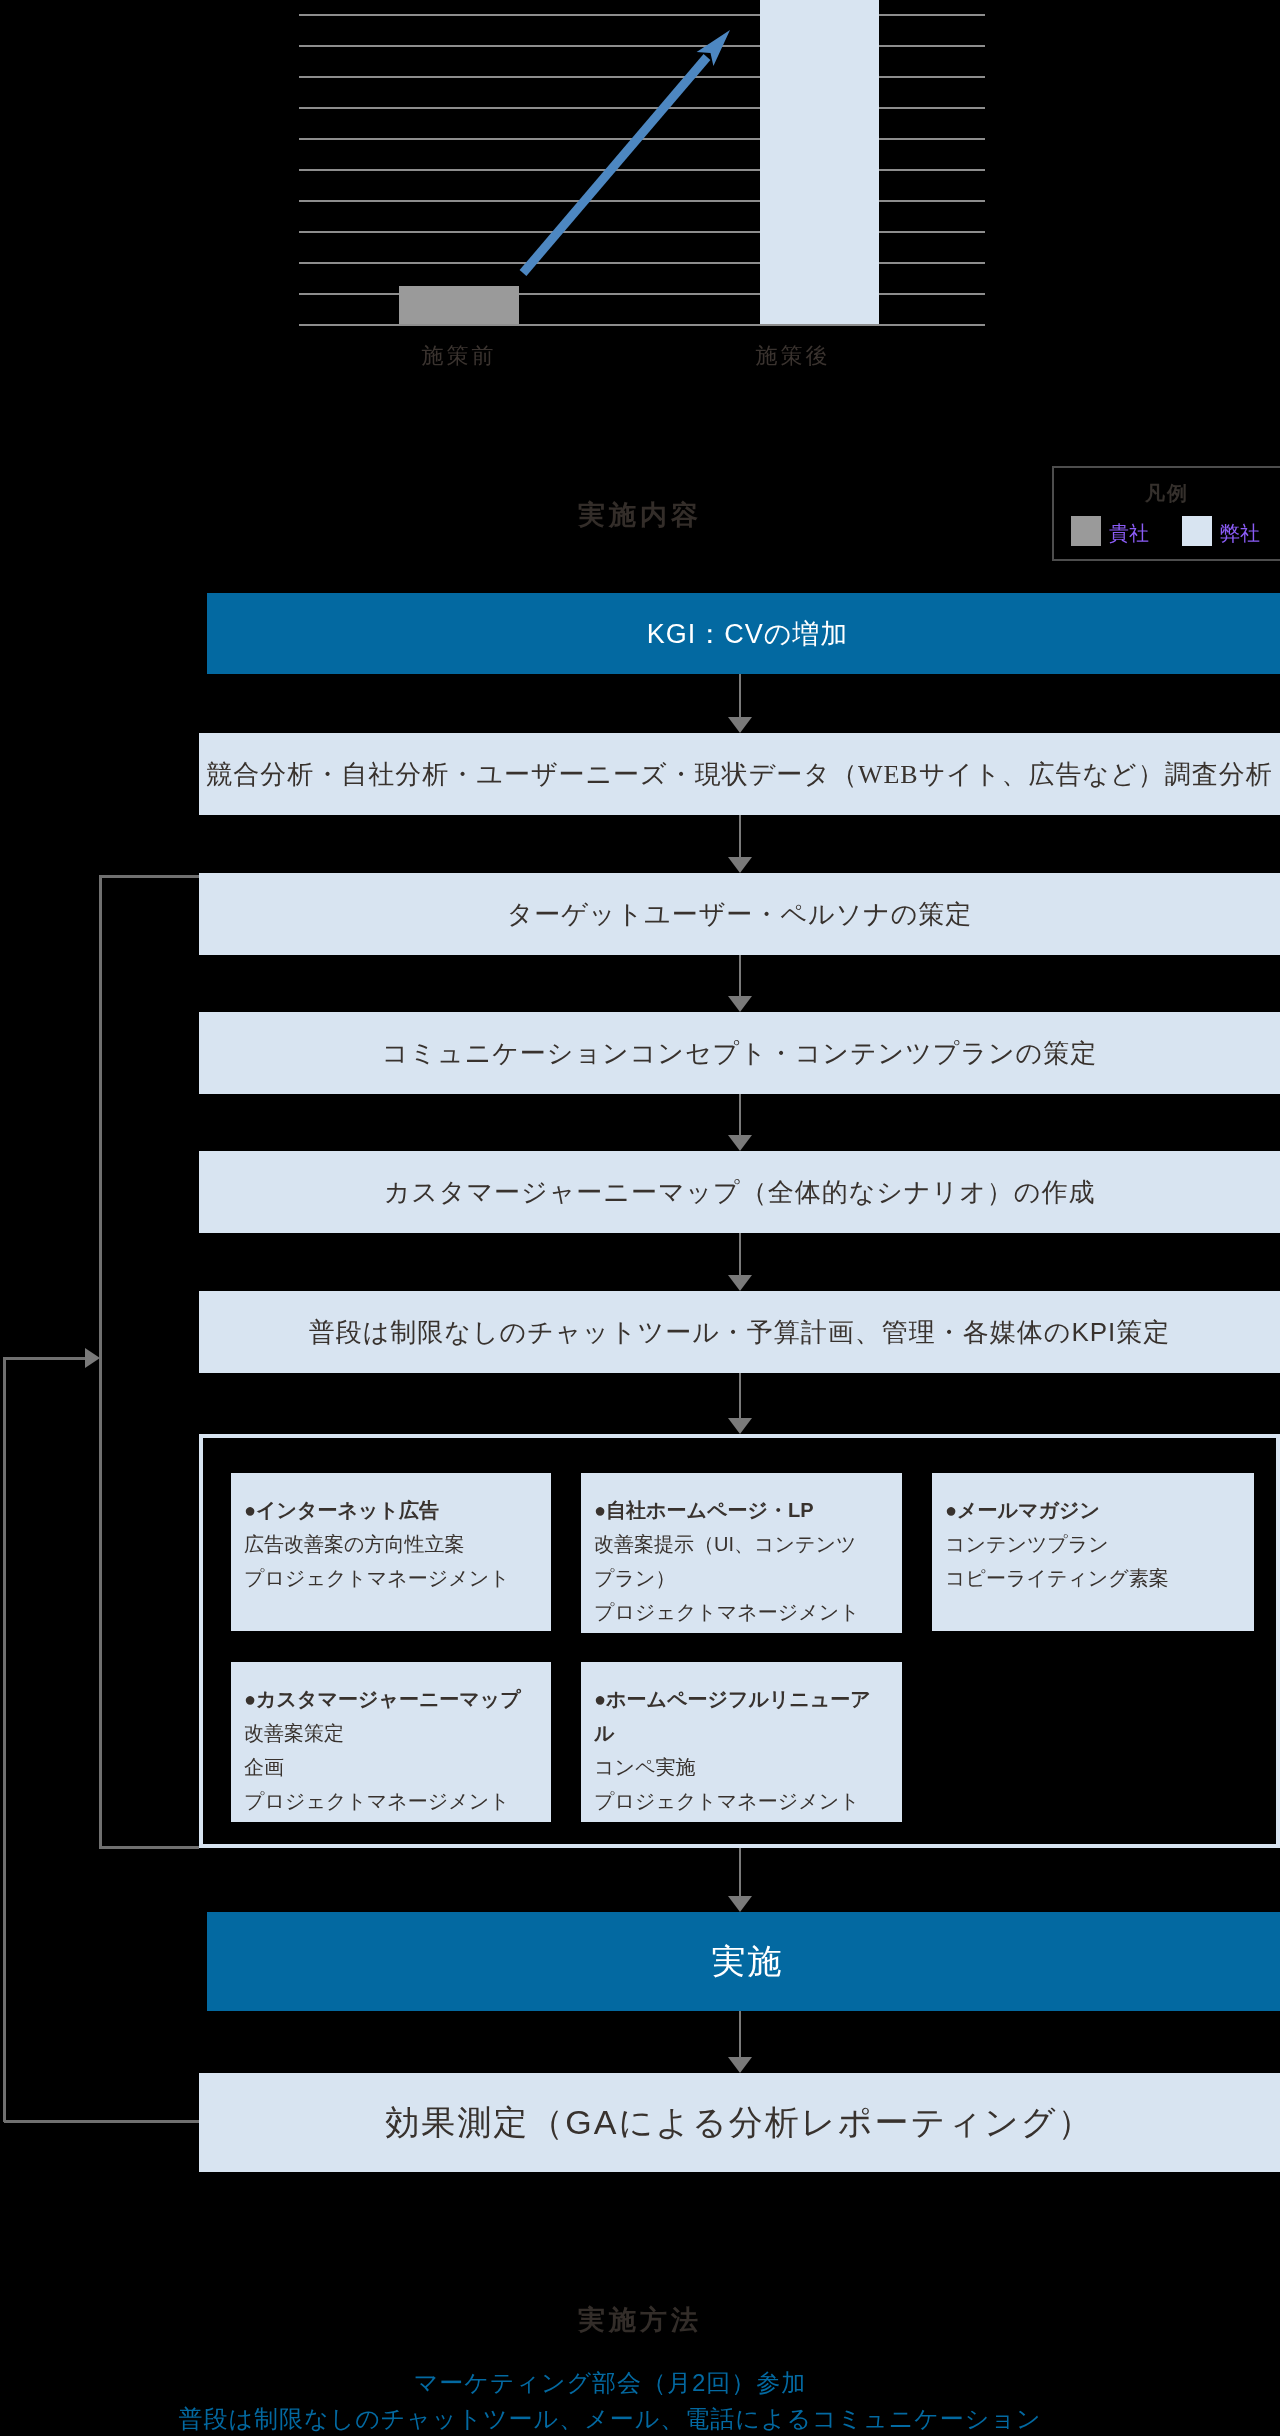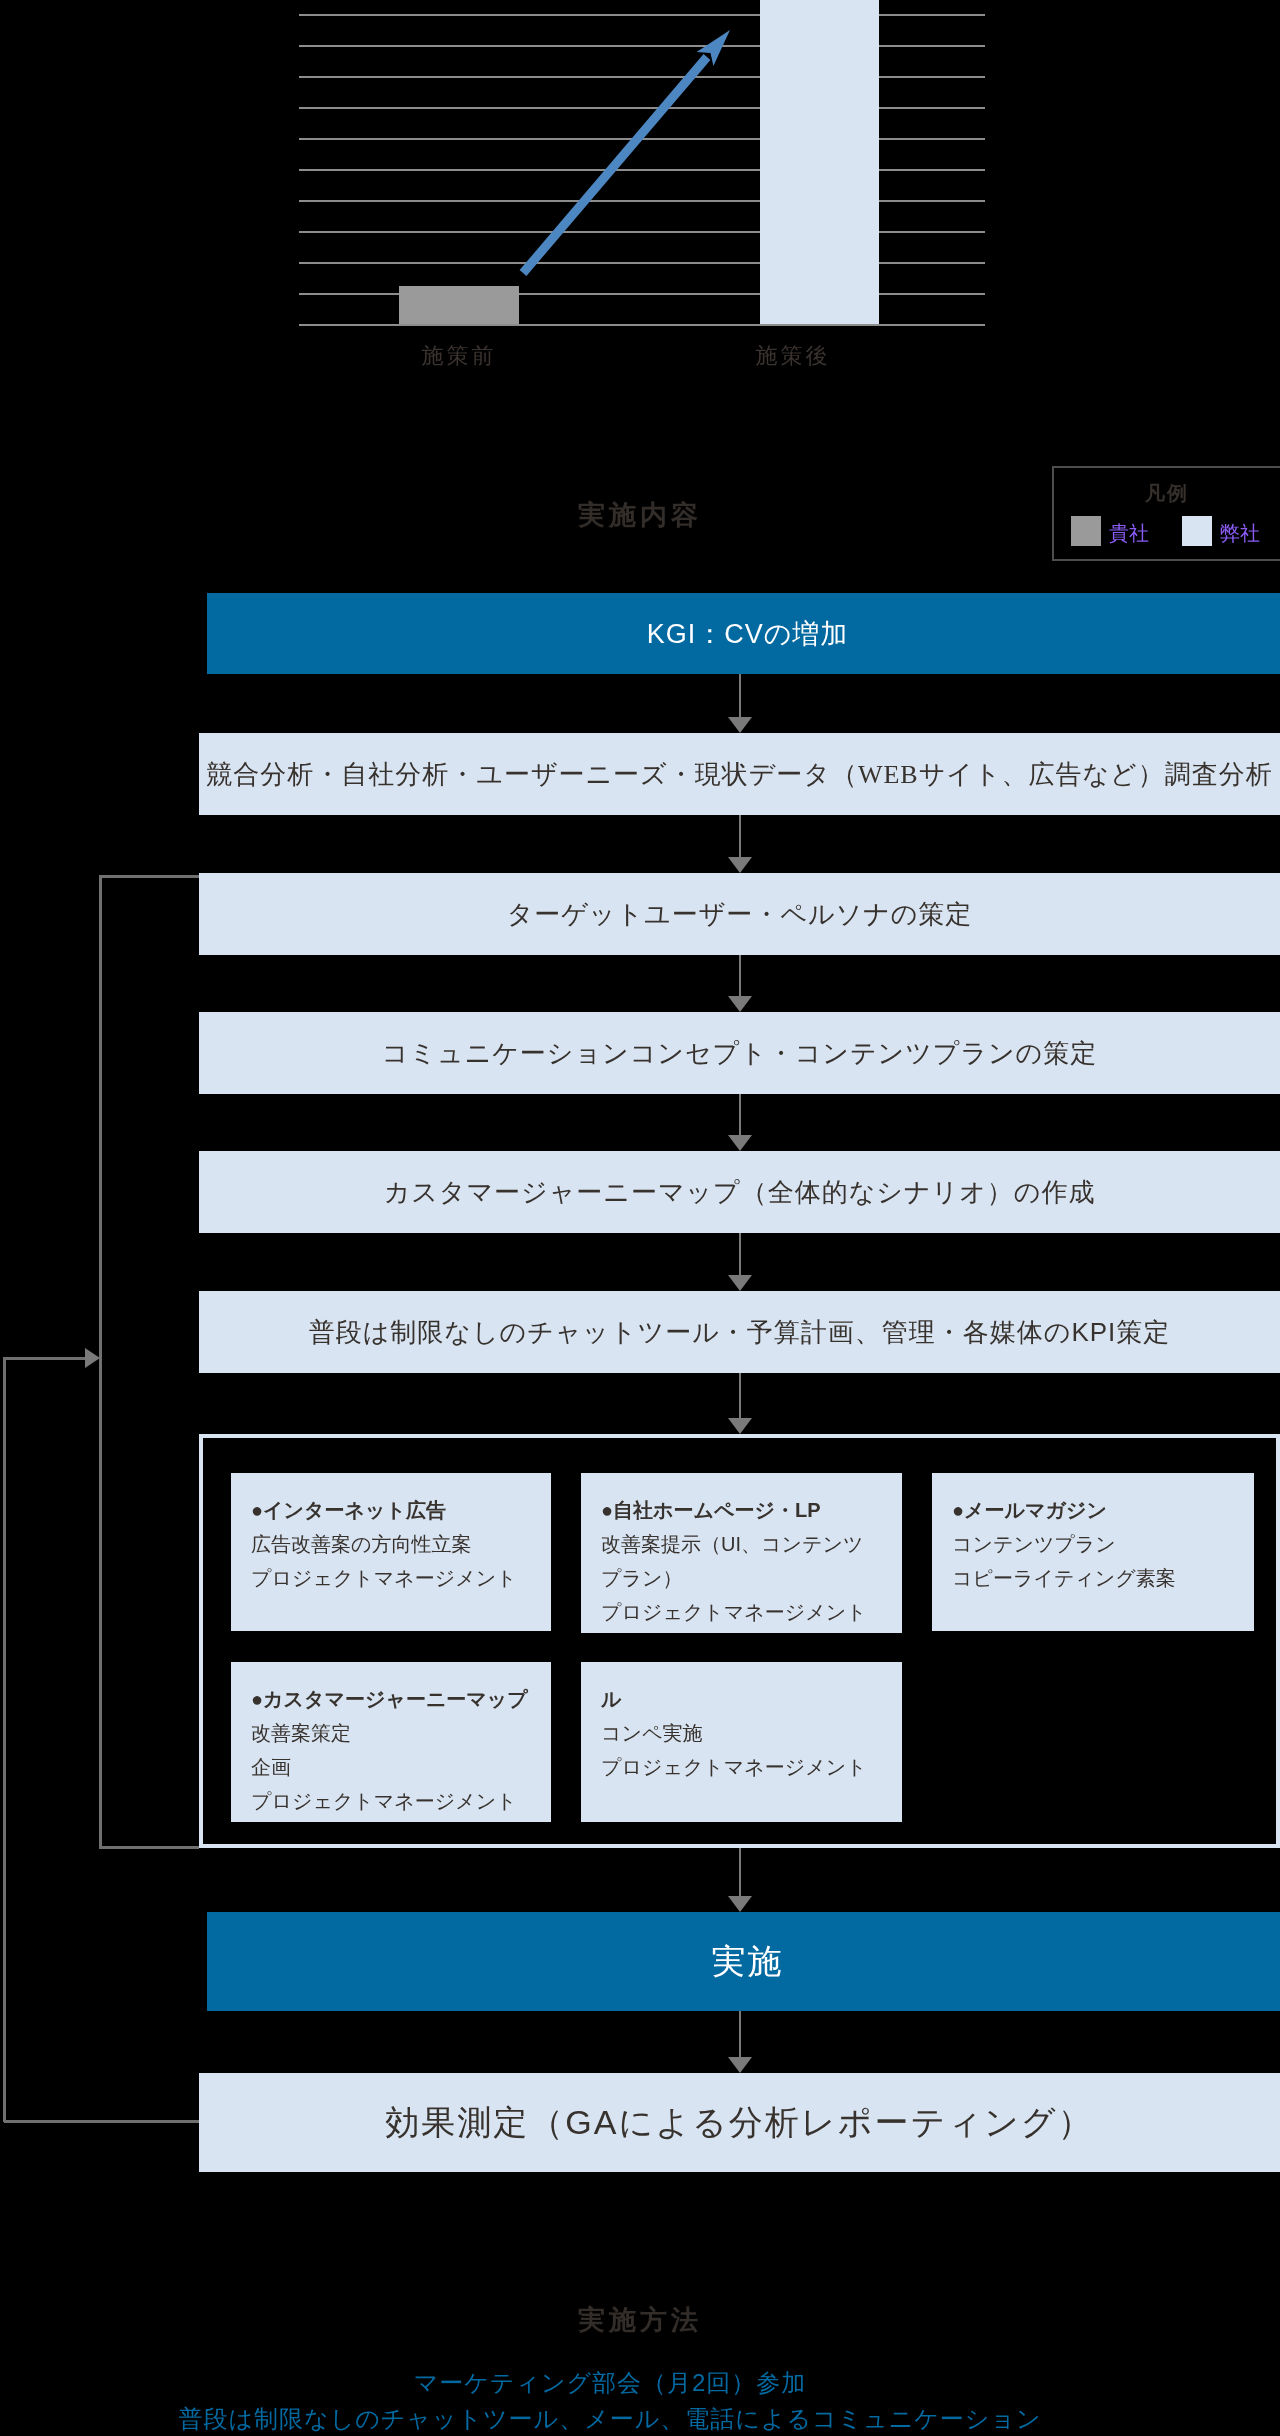--- a/index.html
+++ b/index.html
@@ -33,21 +33,21 @@
   .flowbox.kgi{font-size:27px;}
   
   .conn-line{position:absolute;left:739px;width:2px;background:#7a7a7a;}
   .conn-head{position:absolute;left:728px;width:0;height:0;
     border-left:12px solid transparent;border-right:12px solid transparent;
     border-top:16px solid #7a7a7a;}
   
   #program-container{position:absolute;left:199px;top:1434px;width:1081px;height:414px;
     box-sizing:border-box;border:4px solid #d8e4f1;}
   .subbox{position:absolute;background:#d8e4f1;color:#38322e;box-sizing:border-box;
-    padding:20px 20px;font-size:20px;line-height:34px;text-align:left;}
+    padding:20px 13px;font-size:20px;line-height:34px;text-align:left;}
   .subbox .t{font-weight:bold;}
   
   .loop{position:absolute;background:#707070;}
   #outer-loop-head{position:absolute;left:85px;top:1348px;width:0;height:0;
     border-top:10px solid transparent;border-bottom:10px solid transparent;
     border-left:15px solid #7a7a7a;}
   
   .method-line{position:absolute;left:0;width:1220px;text-align:center;
     color:#0369a1;font-size:24px;letter-spacing:1px;white-space:nowrap;}
 </style>
@@ -137,20 +137,21 @@
       <div>コンテンツプラン</div>
       <div>コピーライティング素案</div>
     </div>
     <div class="subbox" style="left: 231px; top: 1662px; width: 320px; height: 160px;">
       <div class="t">●カスタマージャーニーマップ</div>
       <div>改善案策定</div>
       <div>企画</div>
       <div>プロジェクトマネージメント</div>
     </div>
     <div class="subbox" style="left: 581px; top: 1662px; width: 321px; height: 160px;">
+      <div class="t">●ホームページフルリニューア</div>
       <div class="t">ル</div>
       <div>コンペ実施</div>
       <div>プロジェクトマネージメント</div>
     </div>
   </div>
 
 <div class="flowbox gray big" style="top:1912px;height:99px;">実施</div>
 <div class="flowbox big" style="top:2073px;height:99px;">効果測定（GAによる分析レポーティング）</div>
 
 <div class="loop" style="left:99px;top:875px;width:3px;height:974px;"></div>

